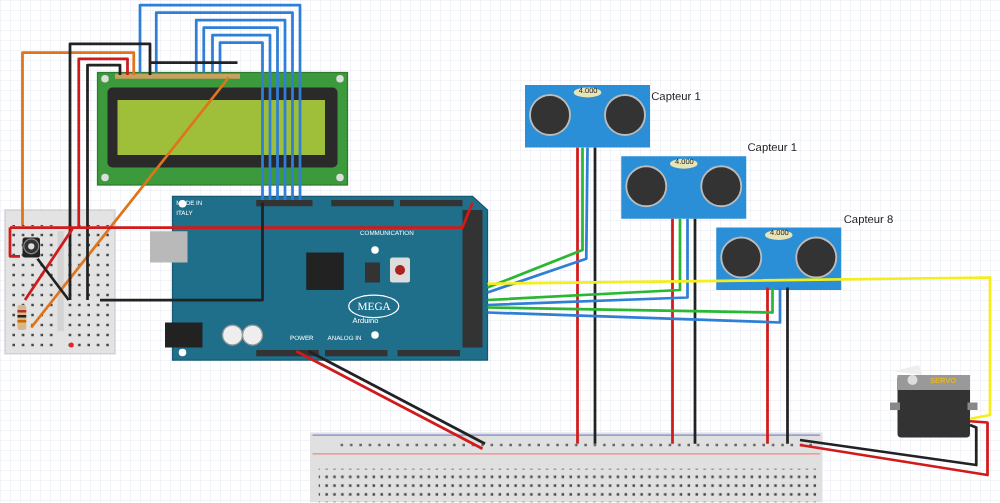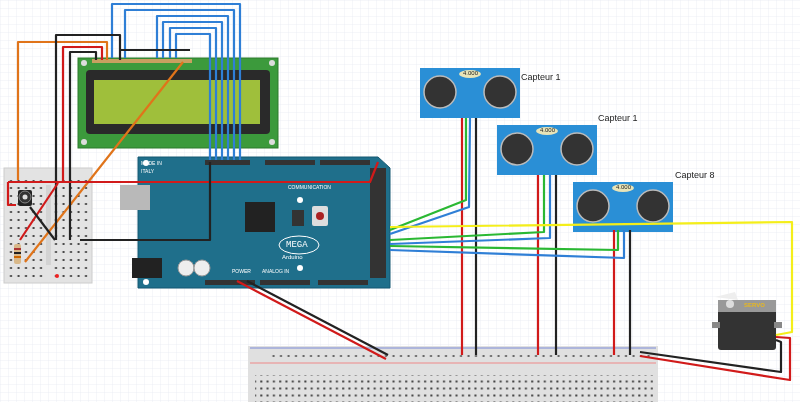--- a/index.html
+++ b/index.html
@@ -164,18 +164,18 @@
 <div class="lbl" style="left:598px;top:113px;">Capteur 1</div>
 <div class="lbl" style="left:675px;top:170px;">Capteur 8</div>
 
 <div class="lbl" style="left:463px;top:70px;font-size:6px;">4.000</div>
 <div class="lbl" style="left:540px;top:127px;font-size:6px;">4.000</div>
 <div class="lbl" style="left:616px;top:184px;font-size:6px;">4.000</div>
 
 <div class="lbl" style="left:141px;top:160px;font-size:5px;color:#fff;">MADE IN</div>
 <div class="lbl" style="left:141px;top:168px;font-size:5px;color:#fff;">ITALY</div>
 <div class="lbl" style="left:288px;top:184px;font-size:5px;color:#fff;">COMMUNICATION</div>
-<div class="lbl" style="left:286px;top:240px;font-size:9px;color:#fff;font-family:Liberation Mono, monospace;">MEGA</div>
+<div class="lbl" style="left:286px;top:240px;font-size:9px;color:#fff;font-family:Liberation Serif, serif;">MEGA</div>
 <div class="lbl" style="left:282px;top:254px;font-size:6px;color:#fff;">Arduino</div>
 <div class="lbl" style="left:232px;top:268px;font-size:5px;color:#fff;">POWER</div>
 <div class="lbl" style="left:262px;top:268px;font-size:5px;color:#fff;">ANALOG IN</div>
 
 <div class="lbl" style="left:744px;top:302px;font-size:6px;color:#e8b820;font-weight:bold;">SERVO</div>
 
 </body></html>

